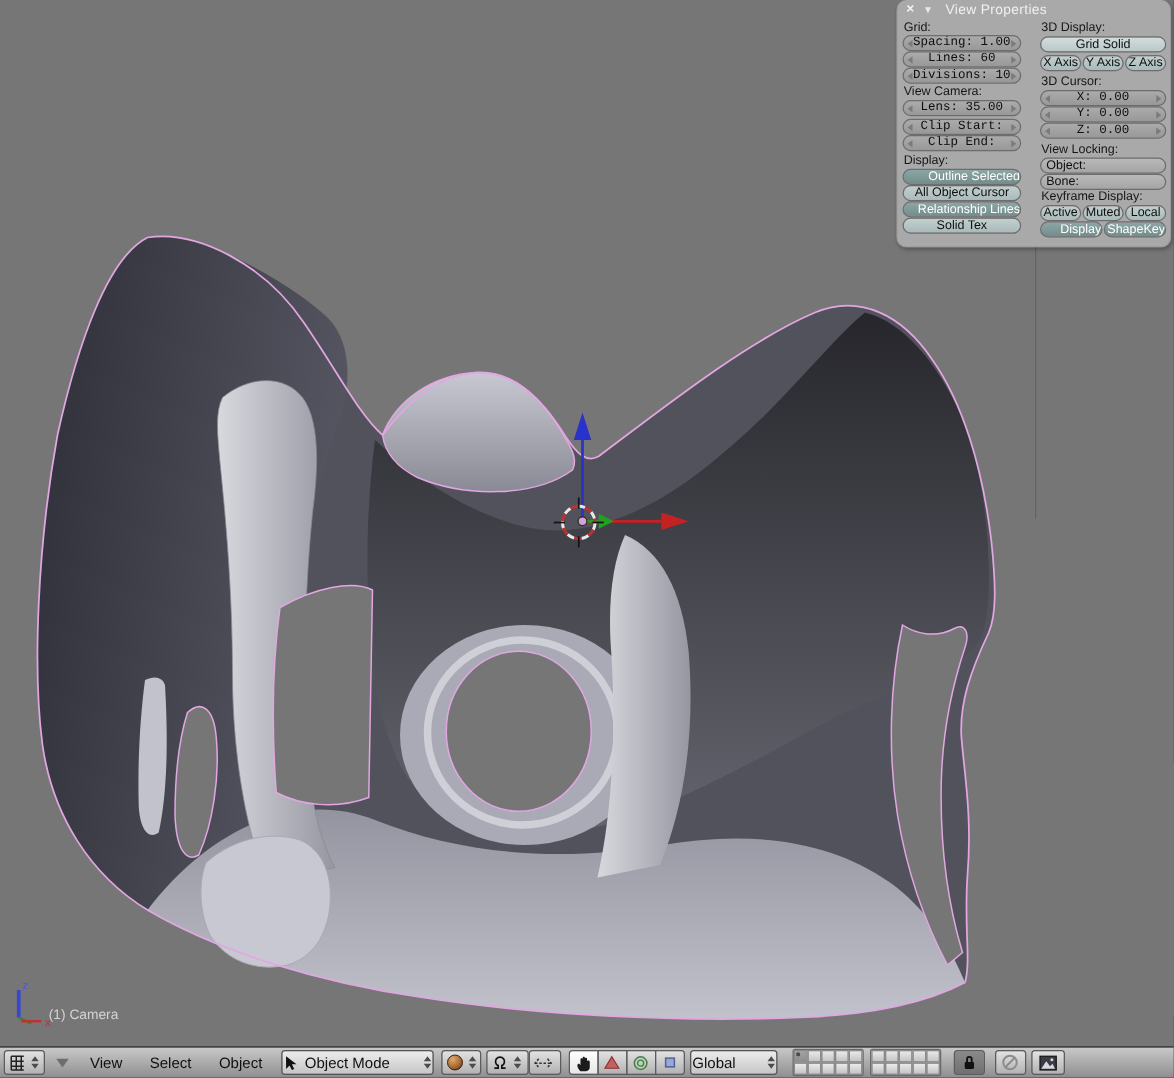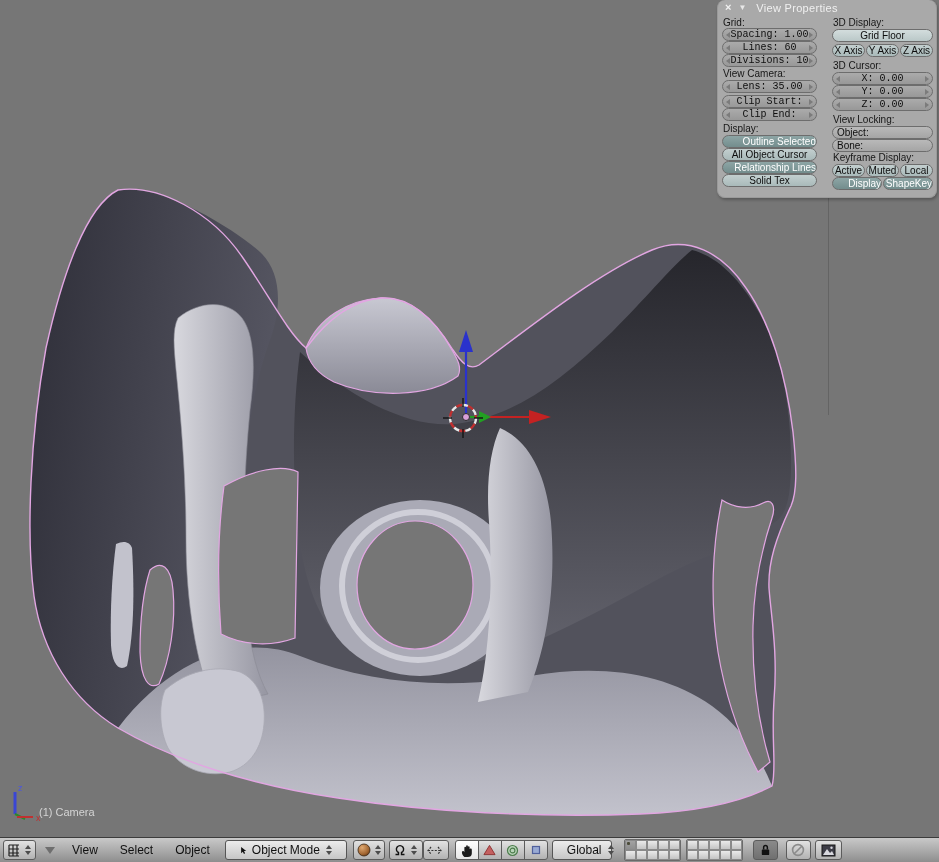--- a/index.html
+++ b/index.html
@@ -40,21 +40,21 @@
   
   .headerbar{position:absolute;left:0;top:837px;width:939px;height:25px;
       background:linear-gradient(#c9c9c9,#8e8e8e);border-top:1px solid #3c3c3c;
       display:flex;align-items:center;box-sizing:border-box;padding-left:3px;font-size:12px;color:#101010;}
   .hbtn{height:20px;background:linear-gradient(#e2e2e2,#b2b2b2);border:1px solid #5c5c5c;
       border-radius:3px;display:flex;align-items:center;padding:0 3px;gap:2px;box-sizing:border-box;}
   .hbtn.pressed-light{background:linear-gradient(#ffffff,#e6e6e6);}
   .hbtn.pressed-dark{background:linear-gradient(#8a8a8a,#707070);}
   .hmenu{padding:0 11px;white-space:nowrap;cursor:default;}
   .hdrop{height:20px;background:linear-gradient(#ececec,#c6c6c6);border:1px solid #555;border-radius:3px;
-      display:flex;align-items:center;gap:4px;padding:0 14px;box-sizing:border-box;white-space:nowrap;}
+      display:flex;align-items:center;gap:4px;padding:0 1px;box-sizing:border-box;white-space:nowrap;}
   .updown{display:inline-flex;flex-direction:column;gap:2px;margin-left:2px;}
   .updown i{width:0;height:0;border-left:3px solid transparent;border-right:3px solid transparent;display:block;}
   .updown i.u{border-bottom:4px solid #4c4c4c;}
   .updown i.d{border-top:4px solid #4c4c4c;}
   .collapse-tri{width:0;height:0;border-left:5px solid transparent;border-right:5px solid transparent;
       border-top:7px solid #6e6e6e;margin:0 6px 0 9px;}
   .manipgrp{display:flex;}
   .manipgrp .hbtn{border-radius:0;margin-left:-1px;}
   .manipgrp .hbtn:first-child{border-radius:3px 0 0 3px;margin-left:0;}
   .manipgrp .hbtn:last-child{border-radius:0 3px 3px 0;}
@@ -197,21 +197,21 @@
       </div>
     <div class="tg on" style="left:4px;top:161px;width:95px">
         <span>Relationship Lines</span>
       </div>
     <div class="tg off" style="left:4px;top:174px;width:95px">
         <span>Solid Tex</span>
       </div>
 
     <span class="pl" style="left:115px;top:18px">3D Display:</span>
     <div class="tg lit" style="left:114px;top:29px;width:101px">
-        <span>Grid Floor</span>
+        <span>Grid Solid</span>
       </div>
     <div class="prow" style="left:114px;top:44px;width:101px;height:13px">
       <div class="tg off">
           <span>X Axis</span>
         </div>
       <div class="tg off">
           <span>Y Axis</span>
         </div>
       <div class="tg off">
           <span>Z Axis</span>
@@ -337,21 +337,21 @@
         <circle cx="7" cy="7" r="2.6" fill="none" stroke="#4c7c4c" stroke-width="1.2"></circle>
       </svg>
     </div>
     <div class="hbtn" style="width:24px;justify-content:center">
       <svg width="12" height="12" viewBox="0 0 12 12">
         <rect x="2.5" y="2.5" width="7" height="7" fill="#98aad4" stroke="#50609c" stroke-width="1.2"></rect>
       </svg>
     </div>
   </div>
   <span class="gap4"></span>
-  <div class="hdrop" style="width:60px">
+  <div class="hdrop" style="width:70px">
     <span style="flex:1">Global</span>
     <span class="updown">
         <i class="u"></i>
         <i class="d"></i>
       </span>
   </div>
   <span class="gap10"></span>
   <div class="layers">
     <div class="lgrid">
       <span class="lcell active">

